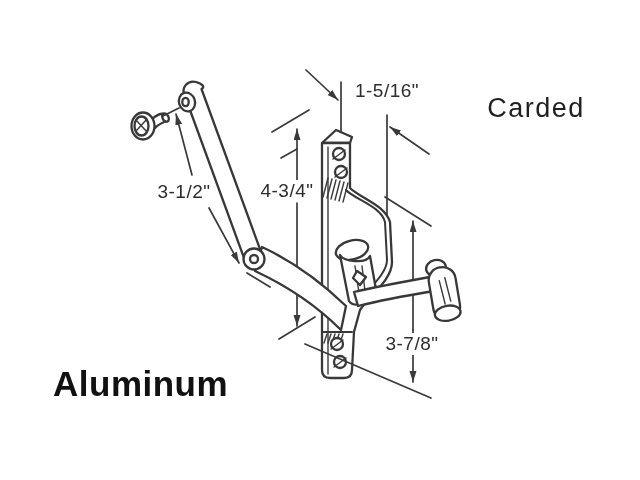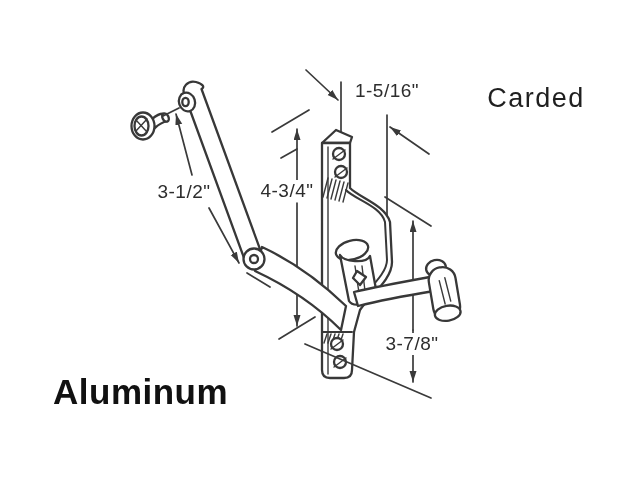--- a/index.html
+++ b/index.html
@@ -158,16 +158,16 @@
   </svg>
 
   <div class="dim-label" style="left:387px;top:91px">1-5/16"</div>
 
   <div class="dim-label" style="left:184px;top:192px">3-1/2"</div>
 
   <div class="dim-label" style="left:287px;top:191px">4-3/4"</div>
 
   <div class="dim-label" style="left:412px;top:344px">3-7/8"</div>
 
-  <div class="caption-carded" style="left:536px;top:98px">Carded</div>
+  <div class="caption-carded" style="left:536px;top:108px">Carded</div>
 
-  <div class="caption-material" style="left:53px;top:372px">Aluminum</div>
+  <div class="caption-material" style="left:53px;top:364px">Aluminum</div>
 </div>
 
 </body></html>

